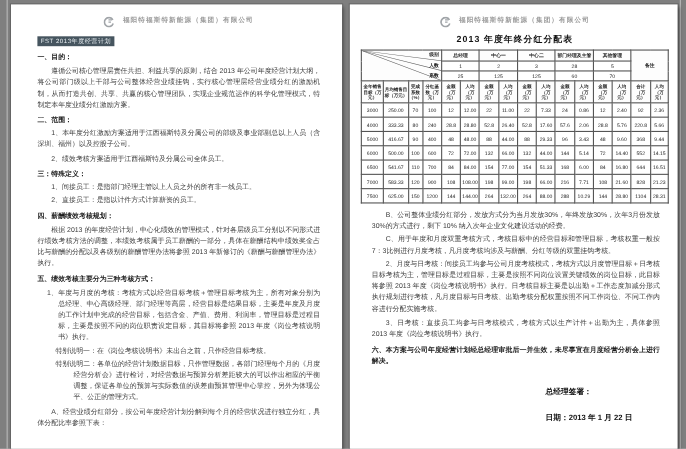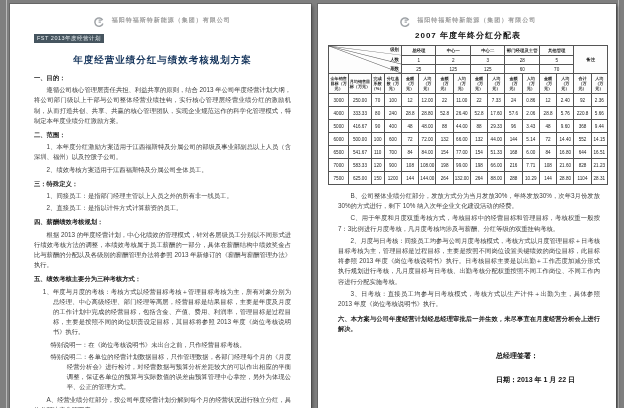--- a/index.html
+++ b/index.html
@@ -66,21 +66,20 @@
     <div class="page-header">
       <span class="logo">
         <svg viewBox="0 0 10 10">
             <path d="M8.6 3.1 A4.1 4.1 0 1 0 8.9 6.4" fill="none" stroke="#a0a4a8" stroke-width="1.5"></path>
             <path d="M4.6 3.1 h3.2 M4.6 5.1 h2.3" stroke="#a0a4a8" stroke-width="1.1" fill="none"></path>
           </svg>
       </span>
       <span class="company">福阳特福斯特新能源（集团）有限公司</span>
     </div>
     <div class="doc-tag">FST 2013年度经营计划</div>
-    <div class="doc-title">年度经营业绩分红与绩效考核规划方案</div>
     <div class="body-text" id="left-body">
         <div class="h blk">一、目的：</div>
         <div class="p blk">遵循公司核心管理层责任共担、利益共享的原则，结合 2013 年公司年度经营计划大纲，将公司部门级以上干部与公司整体经营业绩挂钩，实行核心管理层经营业绩分红的激励机制，从而打造共创、共享、共赢的核心管理团队，实现企业规范运作的科学化管理模式，特制定本年度业绩分红激励方案。</div>
         <div class="h blk">二、范围：</div>
         <div class="p blk">1、本年度分红激励方案适用于江西福斯特及分属公司的部级及事业部副总以上人员（含深圳、福州）以及控股子公司。</div>
         <div class="p blk">2、绩效考核方案适用于江西福斯特及分属公司全体员工。</div>
         <div class="h blk">三：特殊定义：</div>
         <div class="p blk">1、间接员工：是指部门经理主管以上人员之外的所有非一线员工。</div>
         <div class="p blk">2、直接员工：是指以计件方式计算薪资的员工。</div>
         <div class="h blk">四、薪酬绩效考核规划：</div>
@@ -96,21 +95,21 @@
   <div class="page page-right">
     <div class="page-header">
       <span class="logo">
         <svg viewBox="0 0 10 10">
             <path d="M8.6 3.1 A4.1 4.1 0 1 0 8.9 6.4" fill="none" stroke="#a0a4a8" stroke-width="1.5"></path>
             <path d="M4.6 3.1 h3.2 M4.6 5.1 h2.3" stroke="#a0a4a8" stroke-width="1.1" fill="none"></path>
           </svg>
       </span>
       <span class="company">福阳特福斯特新能源（集团）有限公司</span>
     </div>
-    <div class="tbl-title">2007 年度年终分红分配表</div>
+    <div class="tbl-title">2013 年度年终分红分配表</div>
     <table class="bonus" id="bonus-table">
         <colgroup>
           <col style="width: 20px;">
           <col style="width: 22px;">
           <col style="width: 13px;">
           <col style="width: 17px;">
           <col style="width: 17px;">
           <col style="width: 17px;">
           <col style="width: 17px;">
           <col style="width: 17px;">

